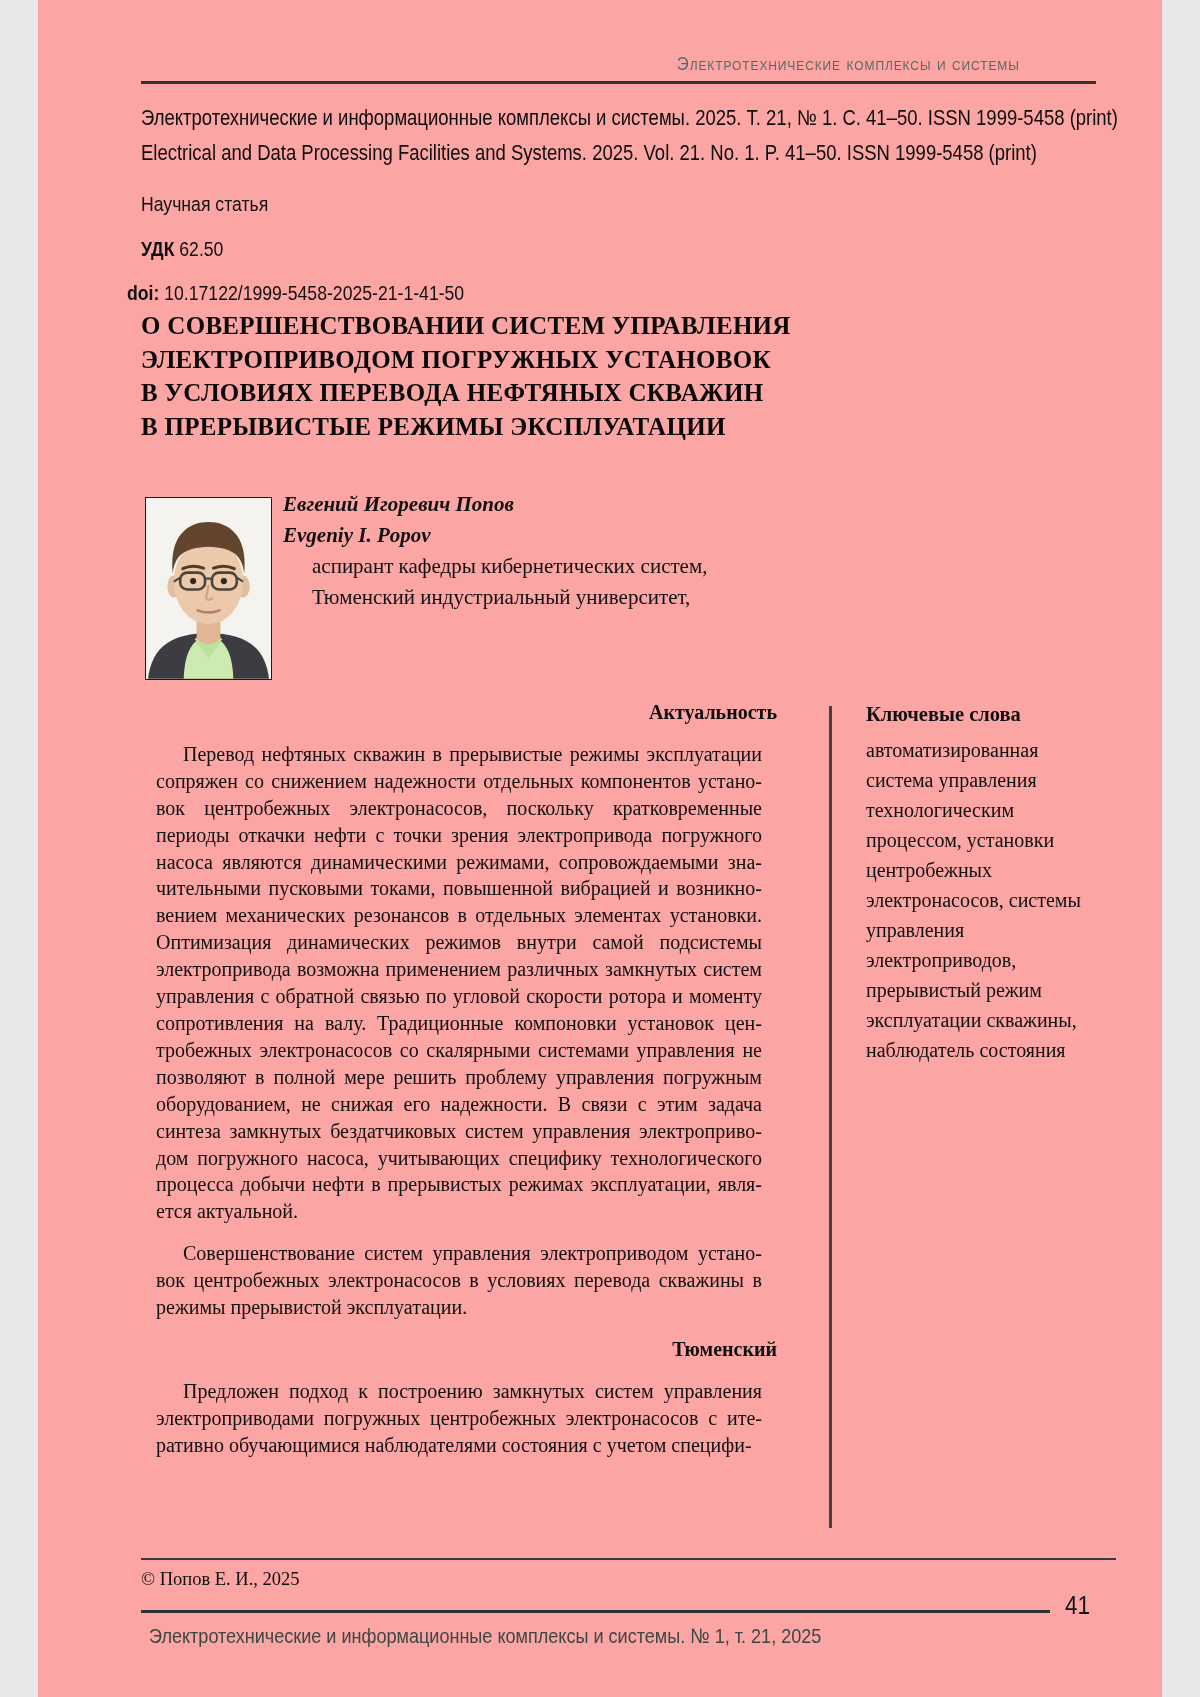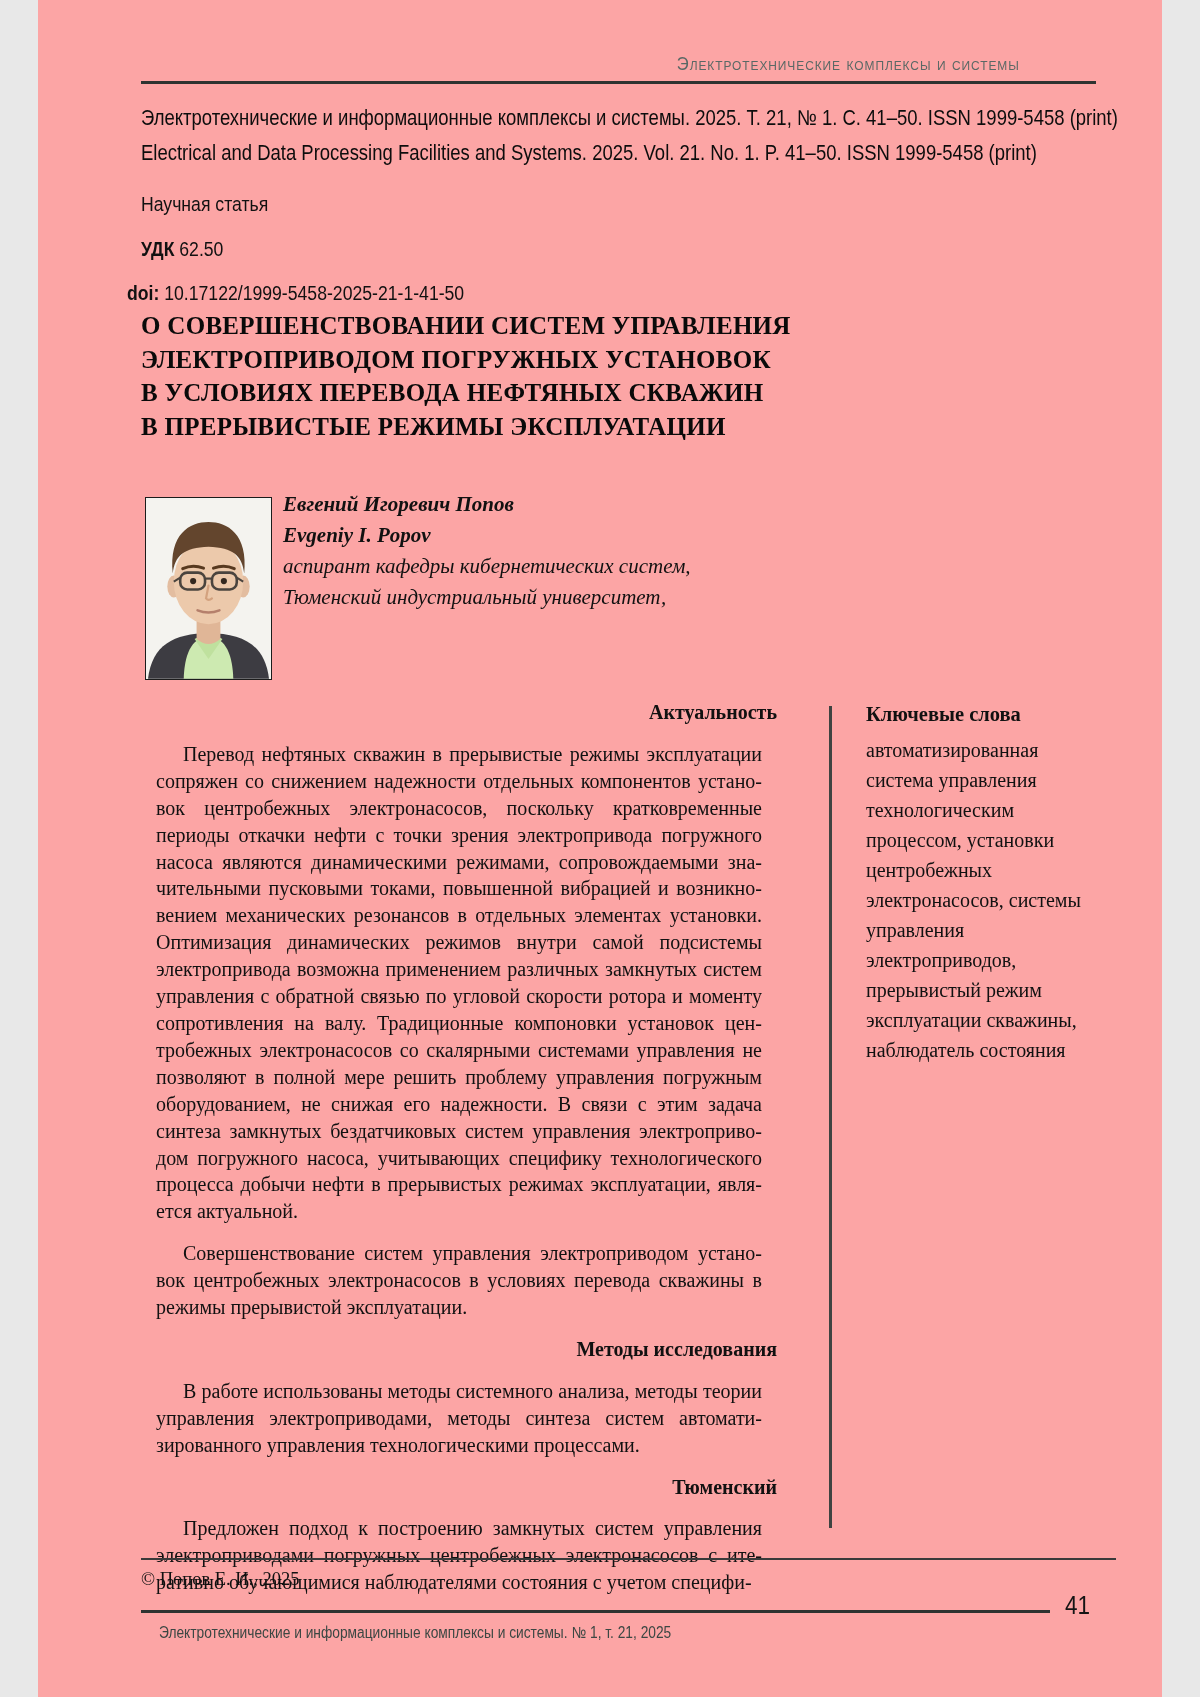--- a/index.html
+++ b/index.html
@@ -54,21 +54,21 @@
   .photo-frame{
     position:absolute;left:107px;top:497px;width:127px;height:183px;
     border:1.5px solid #1c1c1c;box-sizing:border-box;background:#f4f3ef;
   }
   .photo-frame svg{display:block;width:100%;height:100%;}
   .author-info{
     position:absolute;left:245px;top:489px;
     font-size:21px;line-height:31px;
   }
   .author-name{font-weight:700;font-style:italic;}
-  .author-aff{font-style:italic;}
+  .author-aff{margin-left:29px;}
   
   .main-col{
     position:absolute;left:103px;top:699px;width:636px;
     font-size:20px;line-height:26.9px;
     text-align:justify;
   }
   .main-col h3{
     margin:0;font-size:20px;line-height:26.9px;font-weight:700;
     text-indent:27px;text-align:right;
   }
@@ -93,22 +93,22 @@
     position:absolute;left:103px;top:1610px;width:909px;height:3px;
     background:#2e3331;
   }
   .page-number{
     position:absolute;left:1027px;top:1591px;
     font-family:"Liberation Sans","DejaVu Sans",sans-serif;
     font-size:25px;color:#141414;
     transform:scaleX(0.9);transform-origin:0 0;
   }
   .footer-line{
-    position:absolute;left:121px;top:1624px;
-    font-size:16px;color:#3c4743;
+    position:absolute;left:111px;top:1624px;
+    font-size:21px;color:#3c4743;
   }
 </style>
 </head>
 <body>
 
 <div class="page">
 
   <div class="running-head">Электротехнические комплексы и системы</div>
   <div class="header-rule"></div>
 
@@ -178,24 +178,20 @@
 
   <div class="main-col">
     <section>
       <h3>Актуальность</h3>
       <p>Перевод нефтяных скважин в прерывистые режимы эксплуатации сопряжен со снижением надежности отдельных компонентов устано­вок центробежных электронасосов, поскольку кратковременные периоды откачки нефти с точки зрения электропривода погружного насоса являются динамическими режимами, сопровождаемыми зна­чительными пусковыми токами, повышенной вибрацией и возникно­вением механических резонансов в отдельных элементах установки. Оптимизация динамических режимов внутри самой подсистемы электропривода возможна применением различных замкнутых систем управления с обратной связью по угловой скорости ротора и моменту сопротивления на валу. Традиционные компоновки установок цен­тробежных электронасосов со скалярными системами управления не позволяют в полной мере решить проблему управления погружным оборудованием, не снижая его надежности. В связи с этим задача синтеза замкнутых бездатчиковых систем управления электроприво­дом погружного насоса, учитывающих специфику технологического процесса добычи нефти в прерывистых режимах эксплуатации, явля­ется актуальной.</p>
     </section>
     <section>
       <p>Совершенствование систем управления электроприводом устано­вок центробежных электронасосов в условиях перевода скважины в режимы прерывистой эксплуатации.</p>
     </section>
     <section>
-      <h3>Методы исследования</h3>
-      <p>В работе использованы методы системного анализа, методы тео­рии управления электроприводами, методы синтеза систем автомати­зированного управления технологическими процессами.</p>
-    </section>
-    <section>
       <h3>Тюменский</h3>
       <p>Предложен подход к построению замкнутых систем управления электроприводами погружных центробежных электронасосов с ите­ративно обучающимися наблюдателями состояния с учетом специфи-</p>
     </section>
   </div>
 
   <div class="col-divider"></div>
 
   <aside class="keywords">
     <h3>Ключевые слова</h3>
     <p>автоматизированная система управления технологическим процессом, установки центробежных электронасосов, системы управления электроприводов, прерывистый режим эксплуатации скважины, наблюдатель состояния</p>

